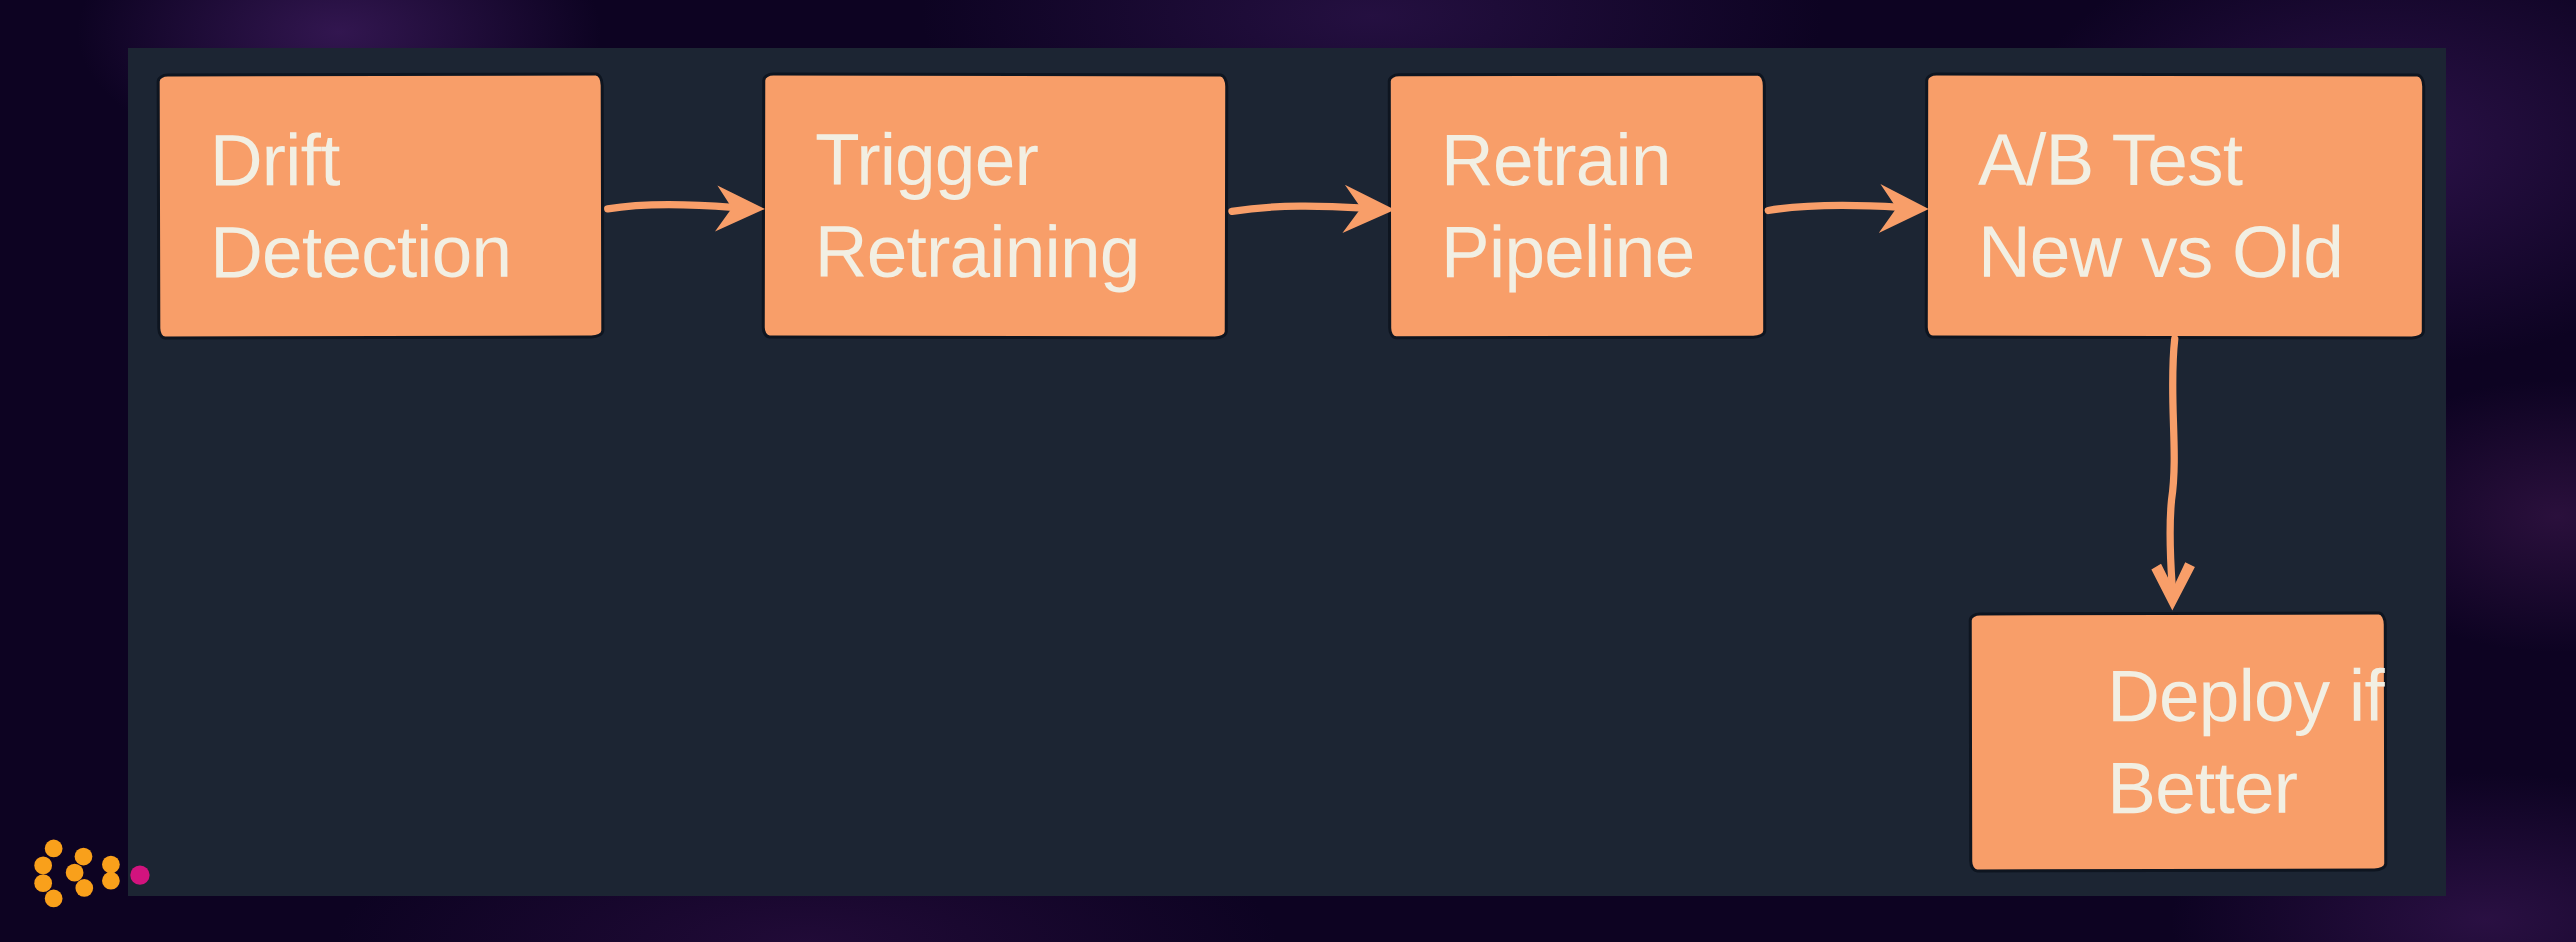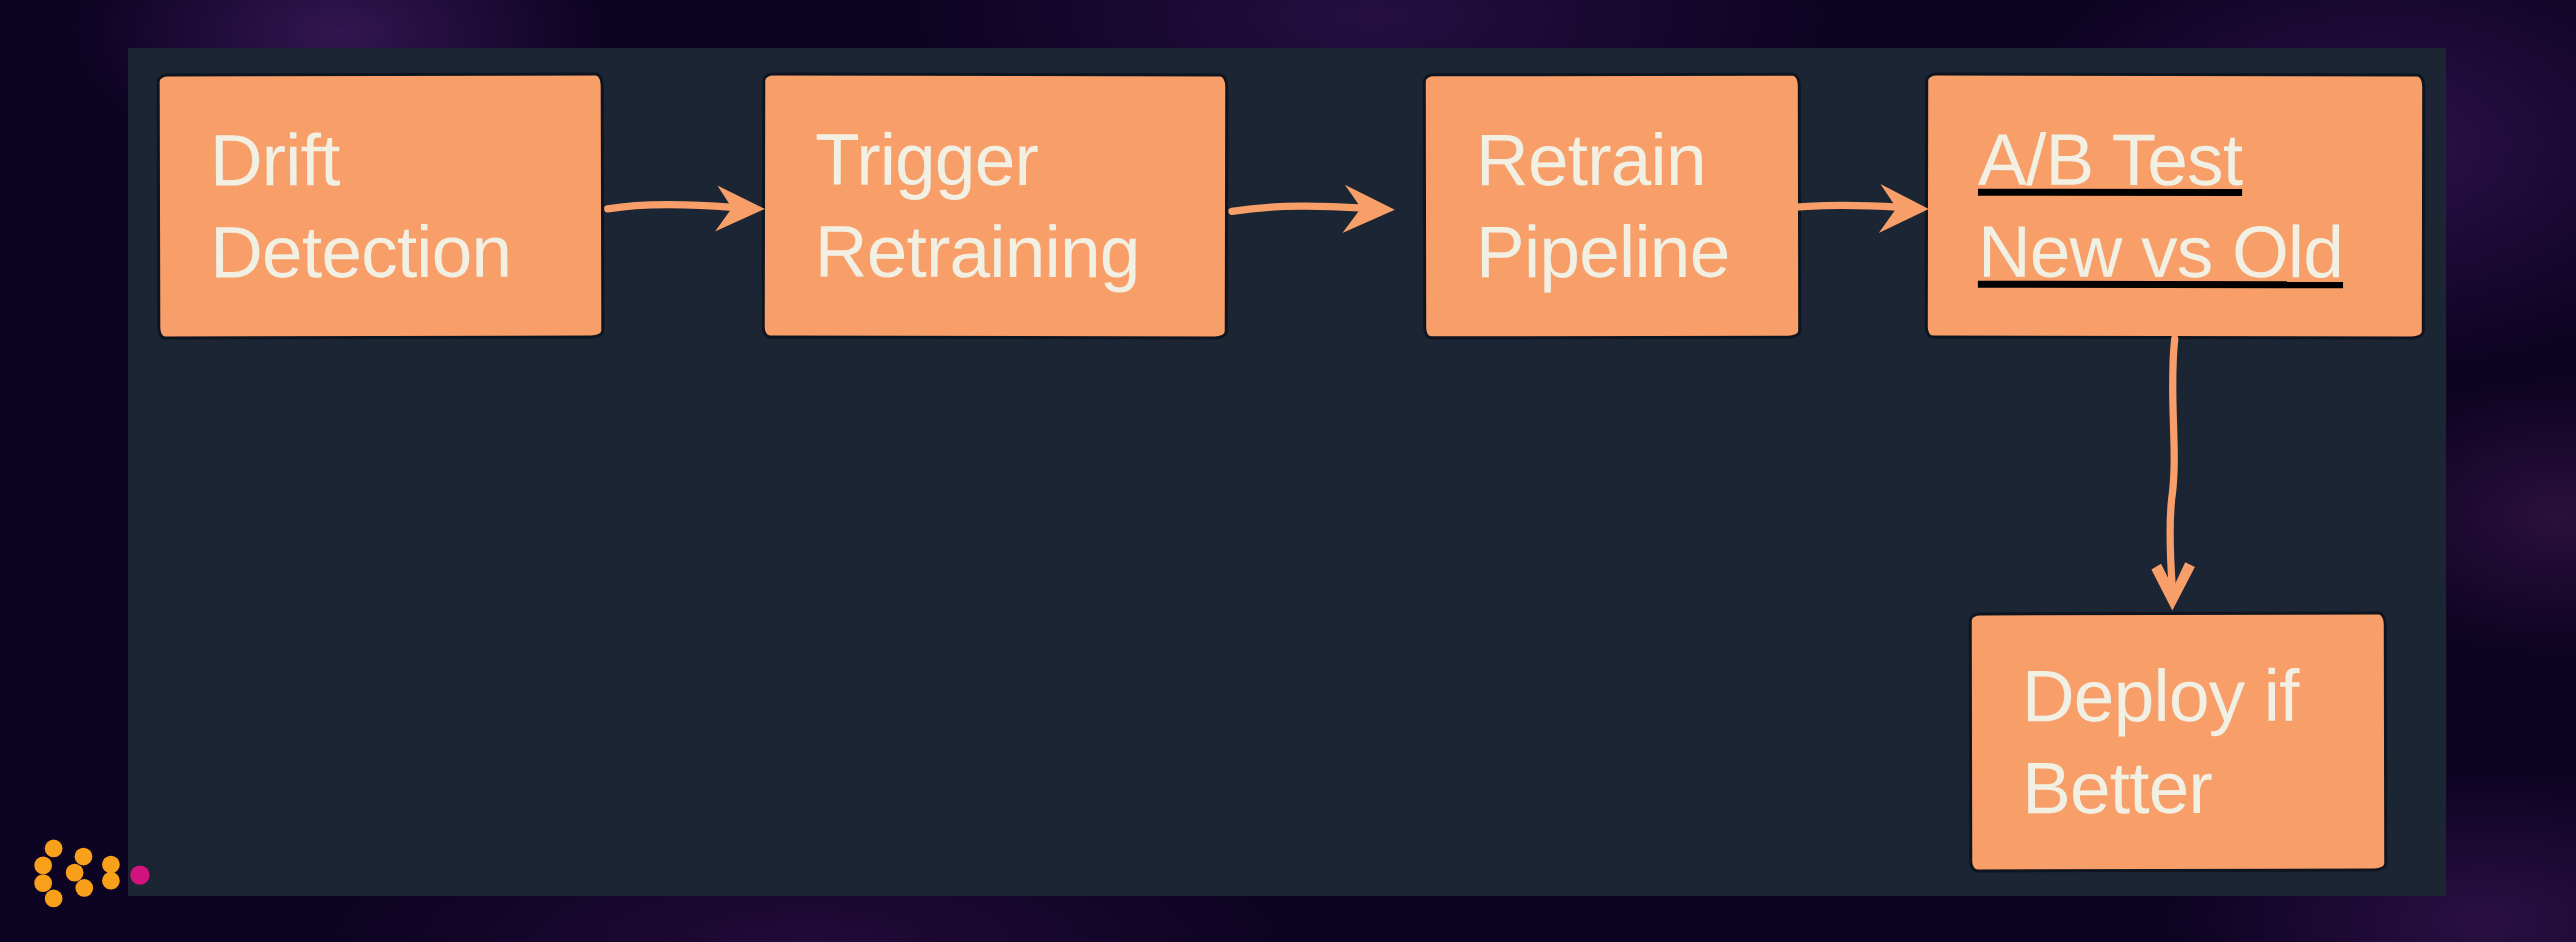--- a/index.html
+++ b/index.html
@@ -28,23 +28,23 @@
     display:flex;flex-direction:column;justify-content:center;
   }
   .node-label{
     display:block;white-space:pre-line;
     padding-left:50px;
     color:#f2efe3;
     font-size:73px;line-height:92px;letter-spacing:-0.8px;
   }
   .n1{left:157px;top:73px;width:447px;height:266px;transform:rotate(-0.15deg);}
   .n2{left:762px;top:73px;width:466px;height:266px;transform:rotate(0.12deg);justify-content:center;}
-  .n3{left:1388px;top:73px;width:378px;height:266px;transform:rotate(-0.1deg);margin-left:35px;}
-  .n4{left:1925px;top:73px;width:500px;height:266px;transform:rotate(0.1deg);text-decoration:underline;}
-  .n5{left:1969px;top:612px;width:418px;height:260px;transform:rotate(-0.12deg);}
+  .n3{left:1388px;top:73px;width:378px;height:266px;transform:rotate(-0.1deg);}
+  .n4{left:1925px;top:73px;width:500px;height:266px;transform:rotate(0.1deg);}
+  .n5{left:1969px;top:612px;width:418px;height:260px;transform:rotate(-0.12deg);align-items:flex-end;}
   svg.overlay{position:absolute;inset:0;width:2576px;height:942px;pointer-events:none;}
 </style>
 </head>
 <body>
 
 <div class="stage">
 
   <div class="panel"></div>
 
   <div class="node n1">

